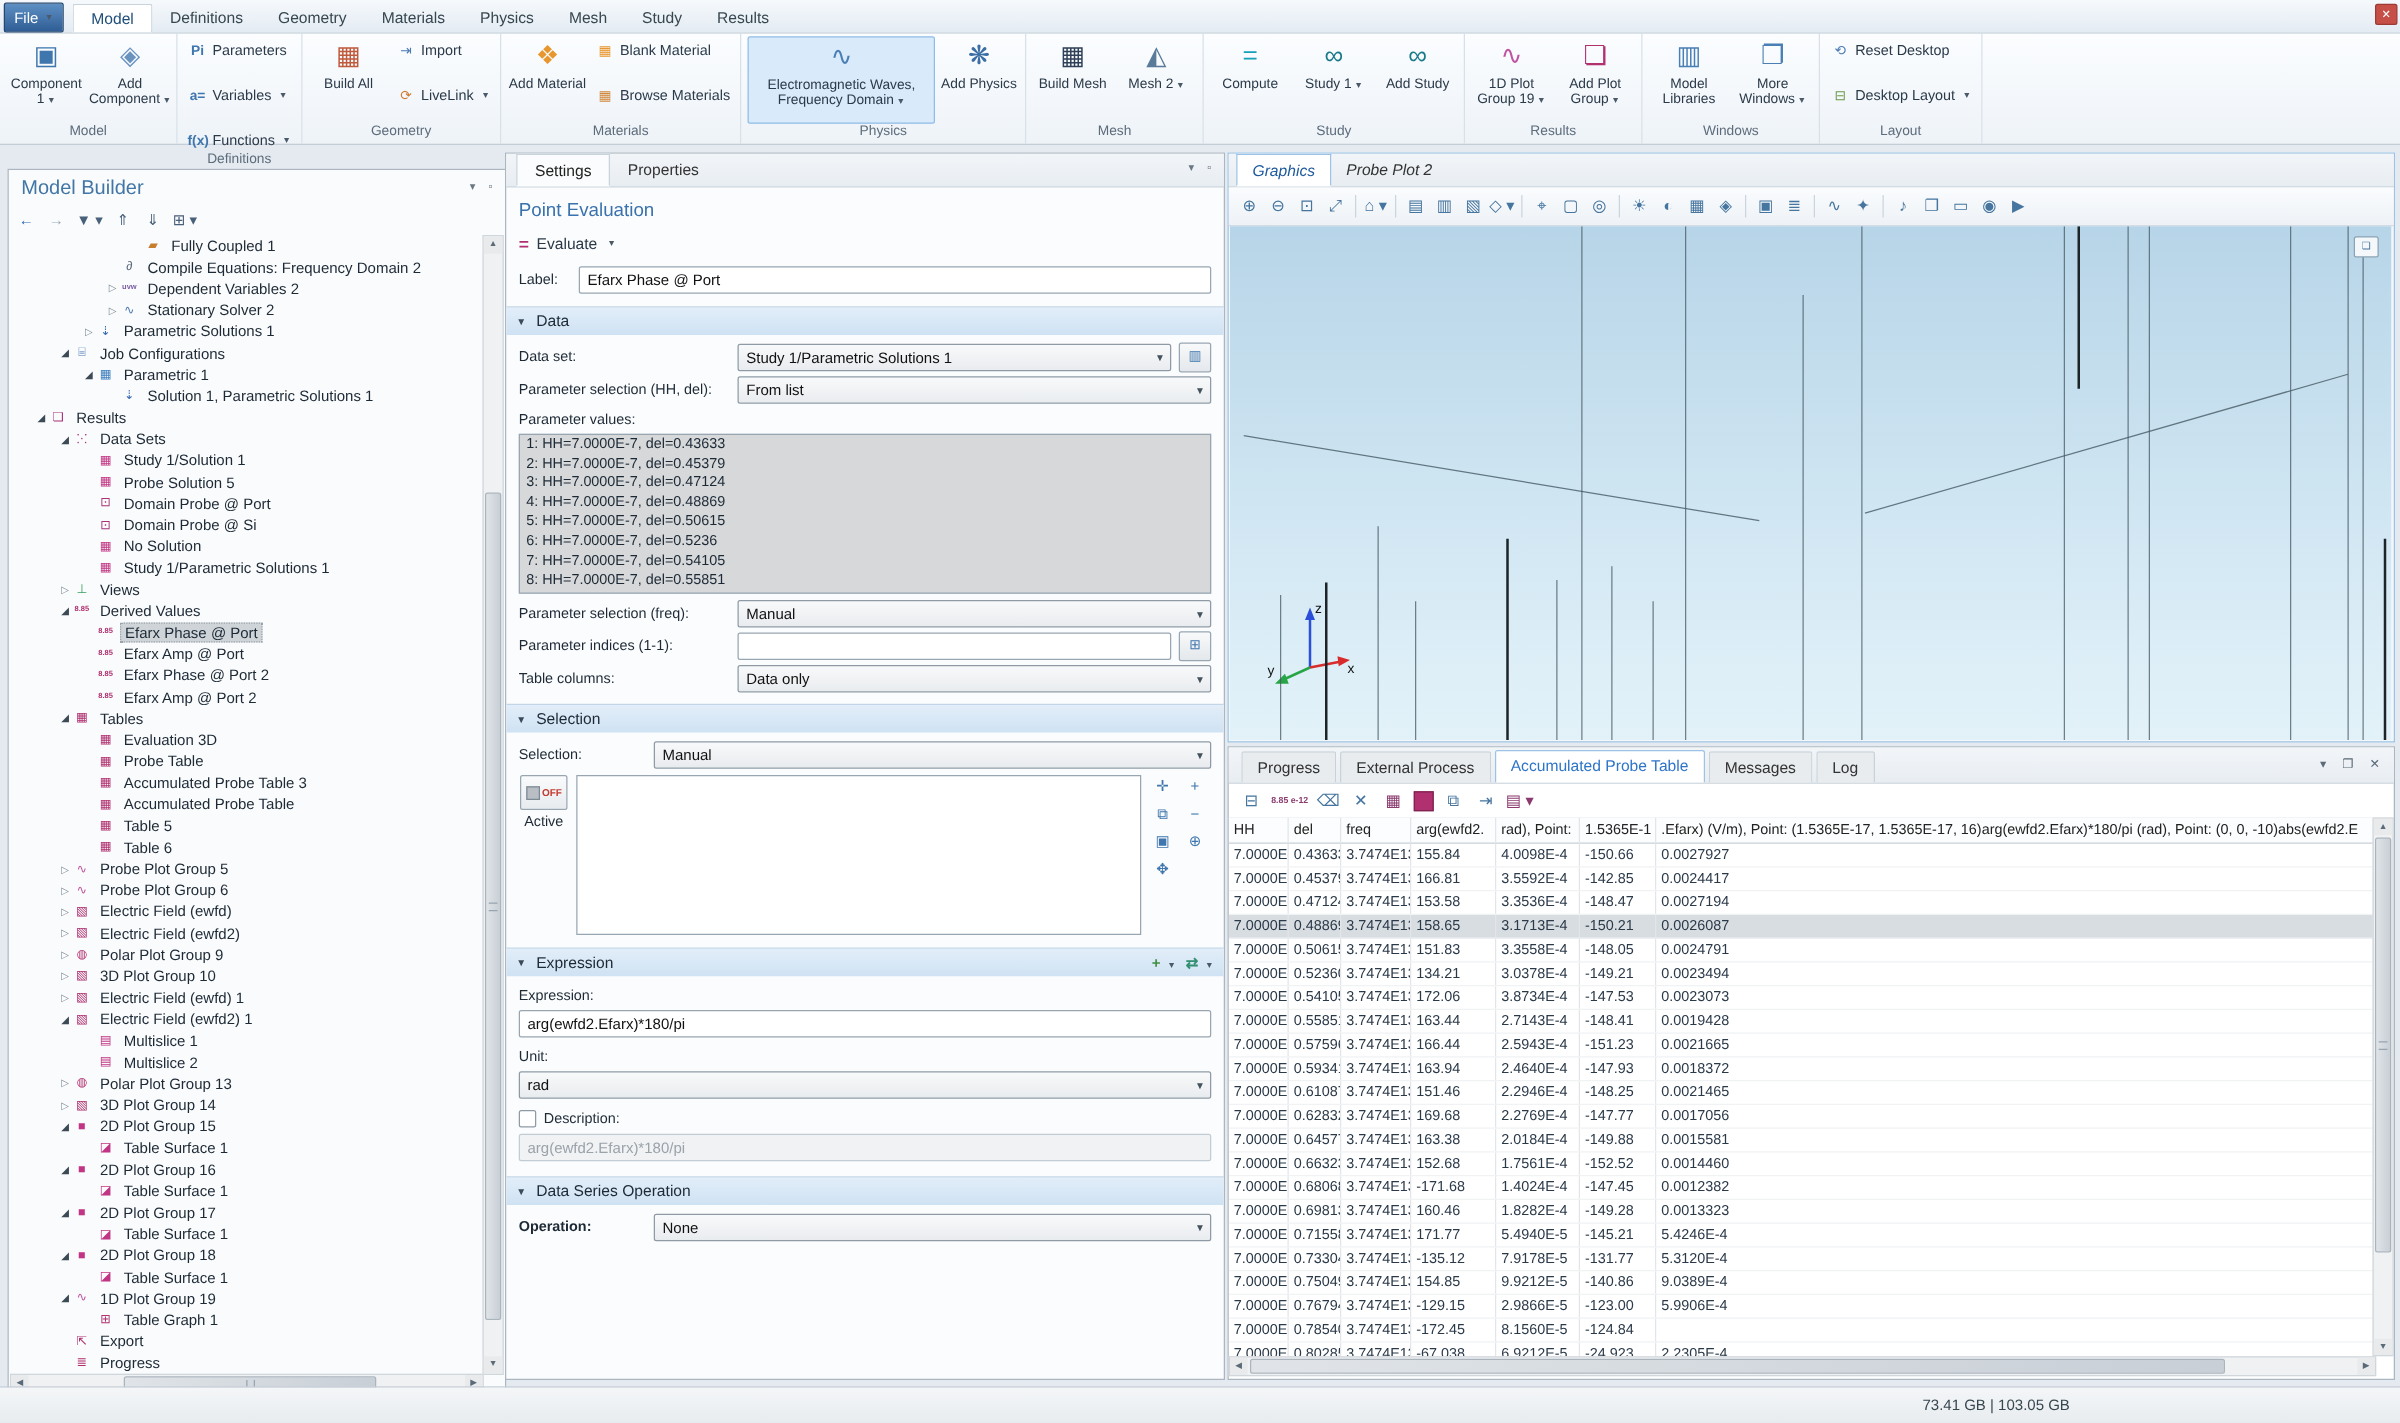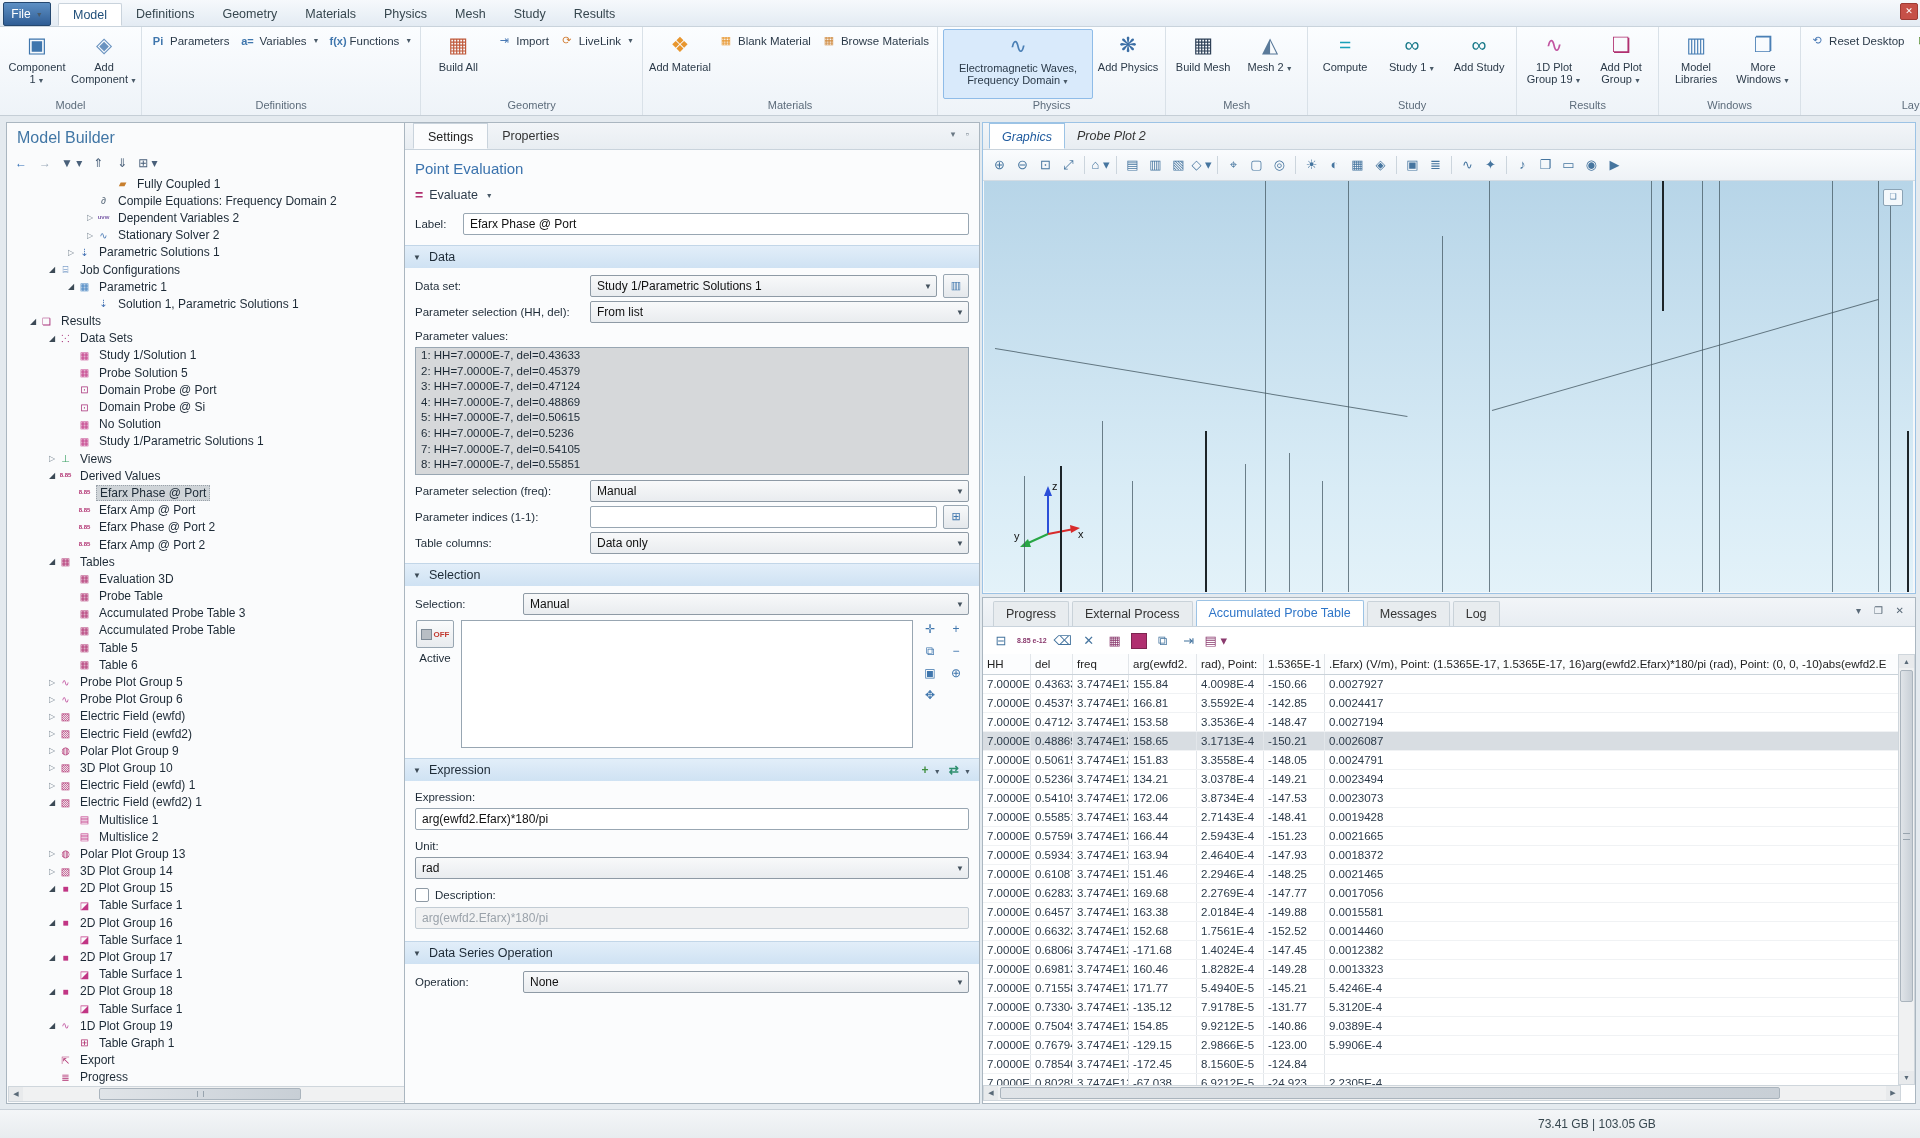--- a/index.html
+++ b/index.html
@@ -13,30 +13,30 @@
   .win-close{position:absolute;right:2px;top:3px;width:16px;height:15px;background:#c65048;border:1px solid #9e3a34;border-radius:2px;color:#fff;font-size:9px;line-height:14px;text-align:center;}
   
   .ribbon{position:absolute;top:27px;left:0;right:0;height:88px;background:linear-gradient(#fbfdff,#eef3f8);border-bottom:1px solid #c5ced6;display:flex;align-items:stretch;}
   .rgroup{display:flex;flex-direction:column;border-right:1px solid #d9e1e8;padding:2px 5px 0;}
   .rgroup-items{flex:1;display:flex;align-items:stretch;gap:3px;}
   .rgroup-label{height:15px;text-align:center;font-size:11px;color:#5d6c7b;padding-bottom:1px;}
   .rbig{width:64px;display:flex;flex-direction:column;align-items:center;padding-top:3px;font-size:11px;line-height:12px;text-align:center;color:#2b3a49;border-radius:2px;}
   .rbig .ricon{width:28px;height:26px;font-size:21px;line-height:26px;margin-bottom:3px;}
   .rbig.wide{width:148px;}
   .rbig.hl{background:#d9eafb;border:1px solid #8fbce8;}
-  .rsmallcol{display:flex;flex-direction:row;gap:4px;padding-top:3px;}
+  .rsmallcol{display:flex;flex-direction:column;gap:19px;padding-top:3px;}
   .rsmall{display:flex;align-items:center;gap:4px;font-size:11.5px;height:17px;padding:0 3px;white-space:nowrap;}
   .rsmall .ricon{width:16px;font-size:11px;text-align:center;}
   .ricon-txt{font-weight:bold;font-size:10px;}
   .darrow{font-size:7px;color:#4a5a68;margin-left:2px;}
   
   .panel{position:absolute;background:#fdfdfd;border:1px solid #aab6c0;}
   .ptitle-icons{position:absolute;right:6px;top:8px;color:#6a7884;font-size:9px;letter-spacing:4px;}
   
-  #mb{left:6px;top:122px;width:397px;height:980px;background:#fafbfc;padding-left:32px;}
+  #mb{left:6px;top:135px;width:397px;height:980px;background:#fafbfc;}
   .mb-title{position:absolute;left:10px;top:6px;font-size:16px;color:#4176a5;}
   .mb-toolbar{position:absolute;left:6px;top:30px;height:20px;display:flex;gap:8px;align-items:center;}
   .mb-tool{font-size:12px;color:#49607a;min-width:16px;text-align:center;}
   .tree{position:absolute;left:2px;top:52px;right:18px;bottom:16px;overflow:hidden;background:#fafbfc;}
   .trow{height:17.2px;display:flex;align-items:center;white-space:nowrap;font-size:12px;color:#1d2a36;}
   .texp{width:12px;font-size:8px;color:#7d8a96;text-align:center;flex:none;}
   .texp.open{color:#3c4a56;}
   .ticon{width:15px;height:13px;flex:none;text-align:center;font-size:10px;line-height:13px;margin-right:4px;}
   .ticon.txtsmall{font-size:6px;font-weight:bold;line-height:12px;}
   .tlabel{padding:0 3px;}
@@ -729,21 +729,21 @@
       <span class="checkbox"></span>
       <span class="flabel" style="width:auto;text-align:right;">Description:</span>
     </div>
     <div class="s-input gray" style="margin-bottom:12px;">arg(ewfd2.Efarx)*180/pi</div>
 
     <div class="sec-h">
         <span class="caret">▼</span>
         <span>Data Series Operation</span>
       </div>
     <div class="frow">
-      <span class="flabel" style="width:108px;">Operation:</span>
+      <span class="flabel" style="width:108px;font-weight:bold;">Operation:</span>
       <span class="fctrl">
           <span class="combo">
             <span>None</span>
             <span class="carr">▼</span>
           </span>
         </span>
     </div>
   </div>
 </div>
 

